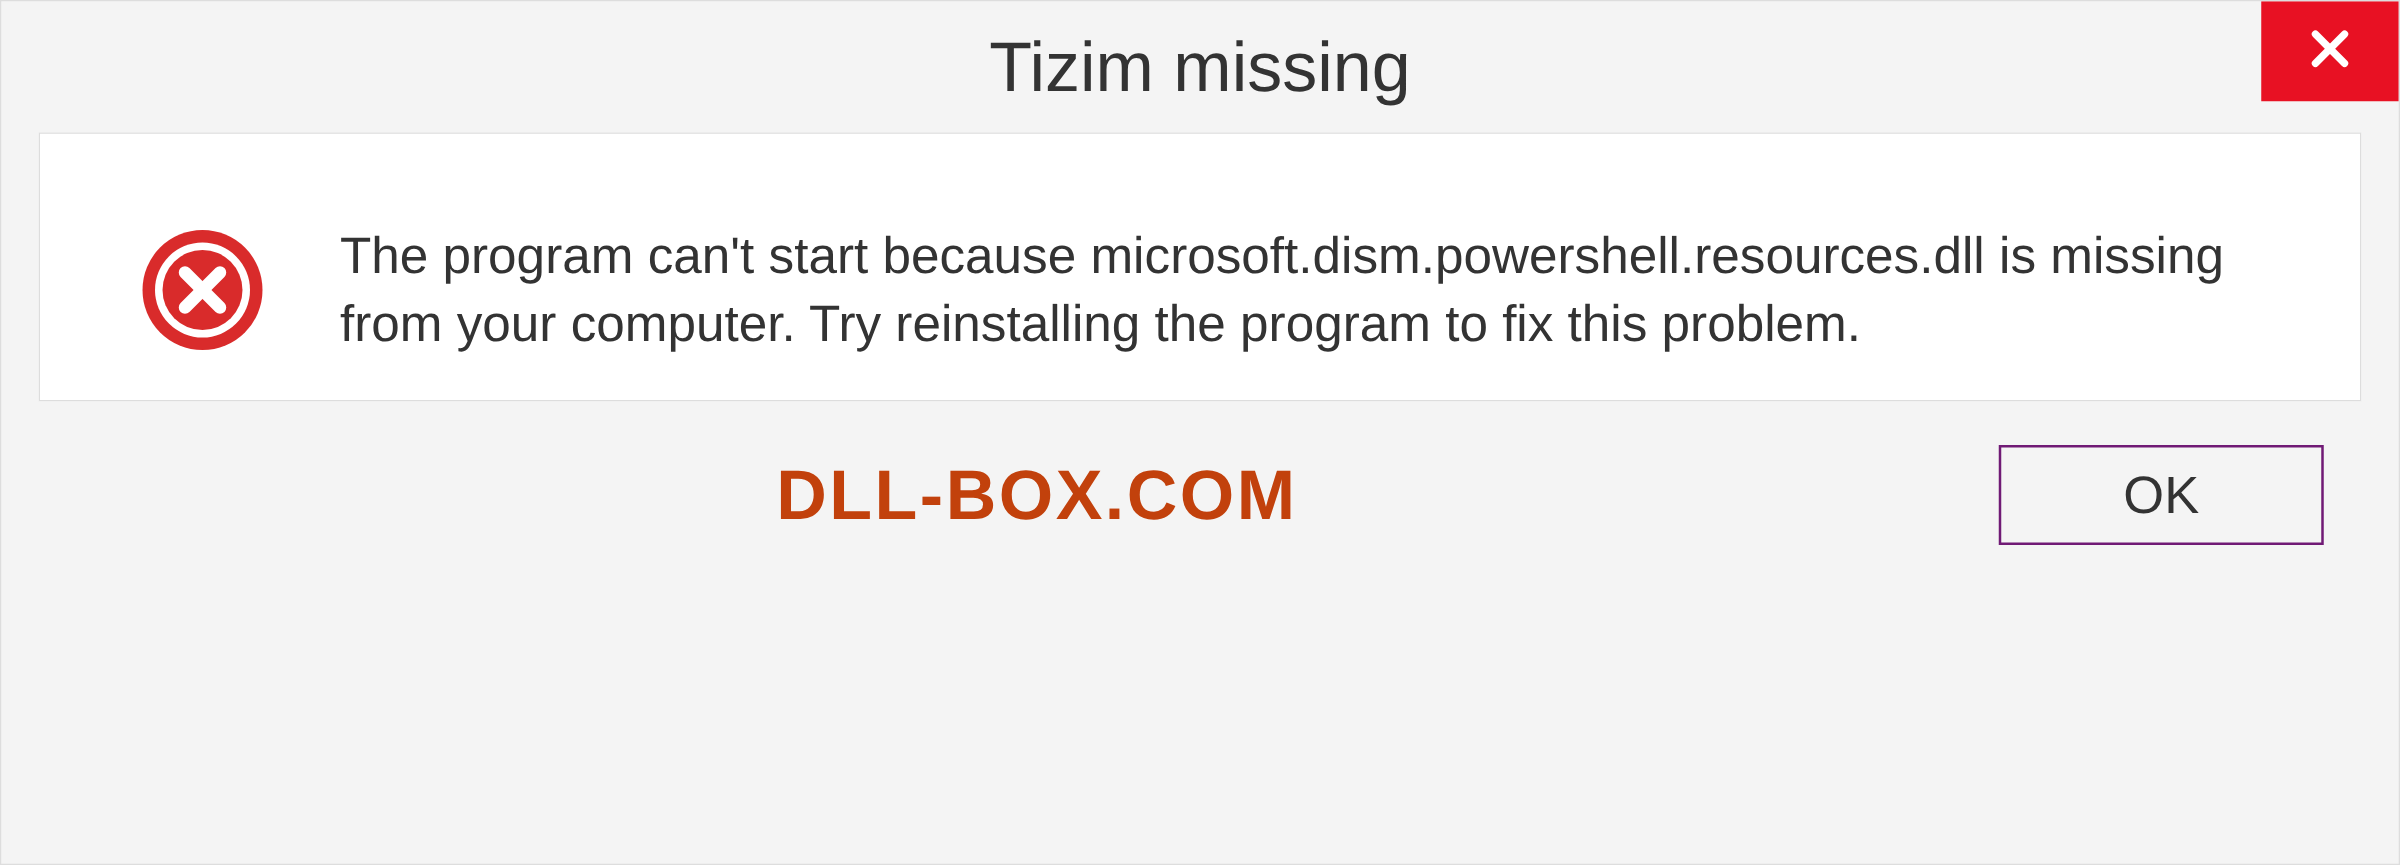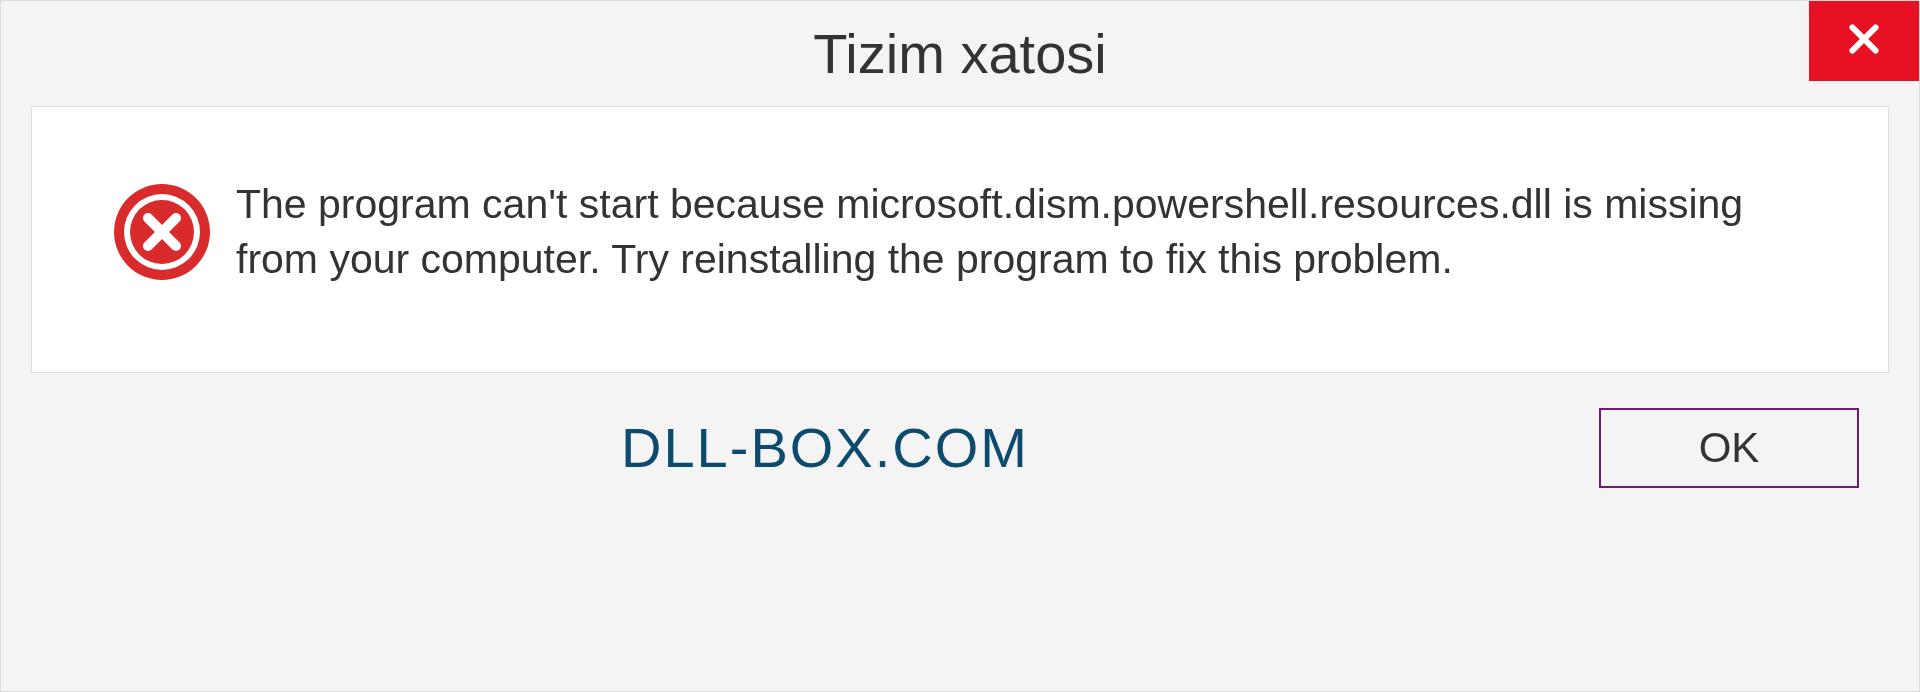--- a/index.html
+++ b/index.html
@@ -40,46 +40,46 @@
       cursor: pointer;
     }
     .close-button svg {
       width: 40px;
       height: 40px;
     }
     .content-panel {
       background: #ffffff;
       border: 1px solid #ddd;
       margin: 0 30px;
-      padding: 70px 60px 84px 80px;
+      padding: 70px 60px 32px 80px;
       display: flex;
       align-items: center;
-      gap: 24px;
+      gap: 60px;
     }
     .error-icon {
       flex-shrink: 0;
       width: 100px;
       height: 100px;
     }
     .message-text {
       font-size: 41px;
       line-height: 1.35;
       color: #333;
       font-weight: 400;
     }
     .footer {
       display: flex;
       align-items: center;
       justify-content: space-between;
       padding: 35px 60px 0 60px;
     }
     .watermark {
       font-size: 56px;
-      font-weight: 400;
-      color: #0c4a6e;
+      font-weight: 700;
+      color: #c2410c;
       letter-spacing: 2px;
       margin-left: 560px;
     }
     .ok-button {
       width: 260px;
       height: 80px;
       border: 2px solid #701a75;
       background: #f4f4f4;
       font-size: 42px;
       color: #333;
@@ -87,21 +87,21 @@
       align-items: center;
       justify-content: center;
       cursor: pointer;
       font-family: inherit;
     }
   </style>
 </head>
 <body>
 
 <div class="title-bar">
-  <div class="title-text">Tizim xatosi</div>
+  <div class="title-text">Tizim missing</div>
   <div class="close-button">
     <span>
       <svg viewBox="0 0 24 24" fill="none" stroke="#ffffff" stroke-width="3.5" stroke-linecap="round">
         <line x1="5" y1="5" x2="19" y2="19"></line>
         <line x1="19" y1="5" x2="5" y2="19"></line>
       </svg>
     </span>
   </div>
 </div>
 

